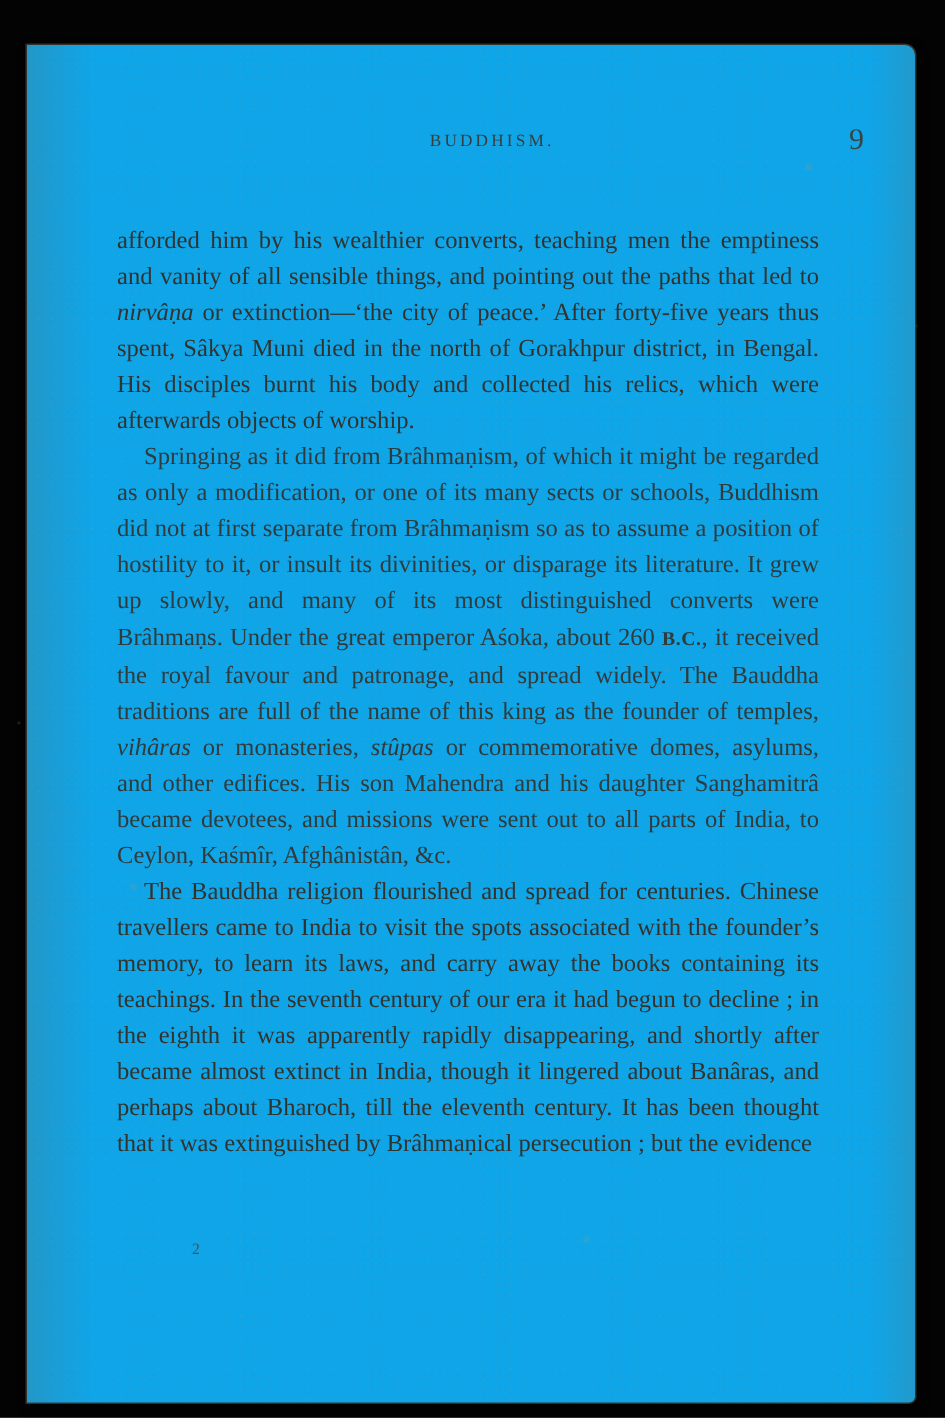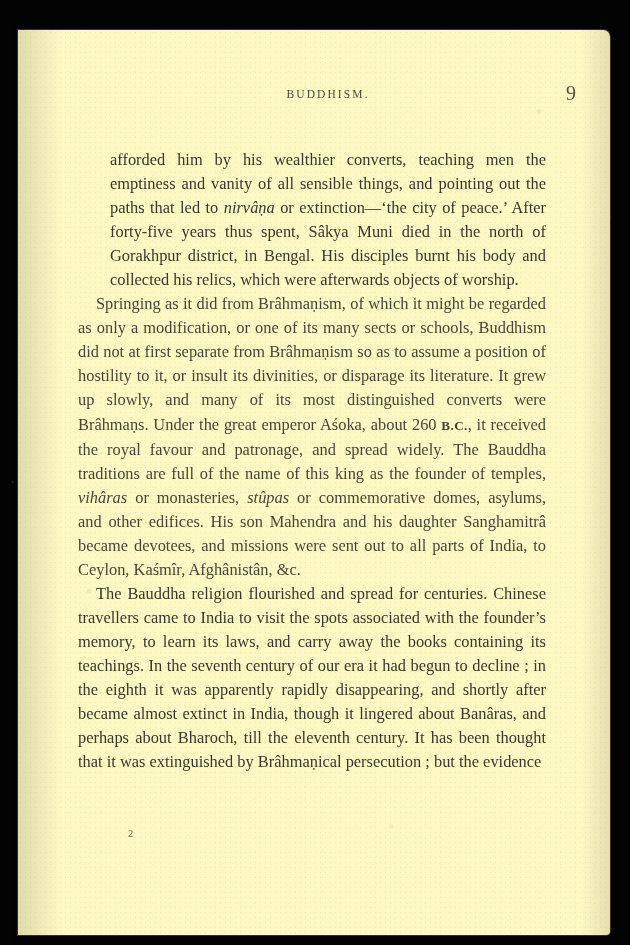--- a/index.html
+++ b/index.html
@@ -16,21 +16,21 @@
   #scan-bed{
     position:absolute;inset:0;
     background:#030303;
   }
 
   
   #page-sheet{
     position:absolute;
     left:18px; top:30px;
     width:592px; height:905px;
-    background:#fef9c3;
+    background:#0ea5e9;
     background-image:
       radial-gradient(circle at 22% 14%, rgba(255,253,247,.85) 0%, rgba(255,253,247,0) 46%),
       radial-gradient(circle at 78% 72%, rgba(247,241,229,.7) 0%, rgba(247,241,229,0) 52%),
       linear-gradient(96deg, #e6dcc9 0%, #efe8da 18%, #f1ead e 50%, #ece4d4 80%, #e2d8c4 100%);
     box-shadow:
       0 0 0 1px rgba(150,140,120,.35),
       2px 3px 7px rgba(0,0,0,.55);
     border-top-right-radius:7px;
     border-bottom-right-radius:4px;
     overflow:hidden;
@@ -106,21 +106,21 @@
     text-align:justify;
     text-justify:inter-word;
     font-family:"Liberation Serif", serif;
   }
   .para{
     margin:0;
     text-align:justify;
     text-indent:18px;
     hyphens:none;
   }
-  .para.first{ text-indent:0;margin-left:32px; }
+  .para.first{ text-indent:0; }
   .para em{ font-style:italic; }
   .smallcaps{
     font-size:0.80em;
     letter-spacing:.4px;
     font-weight:bold;
   }
   
   .ink-a{ opacity:.97; }
   .ink-b{ opacity:.90; }
 

